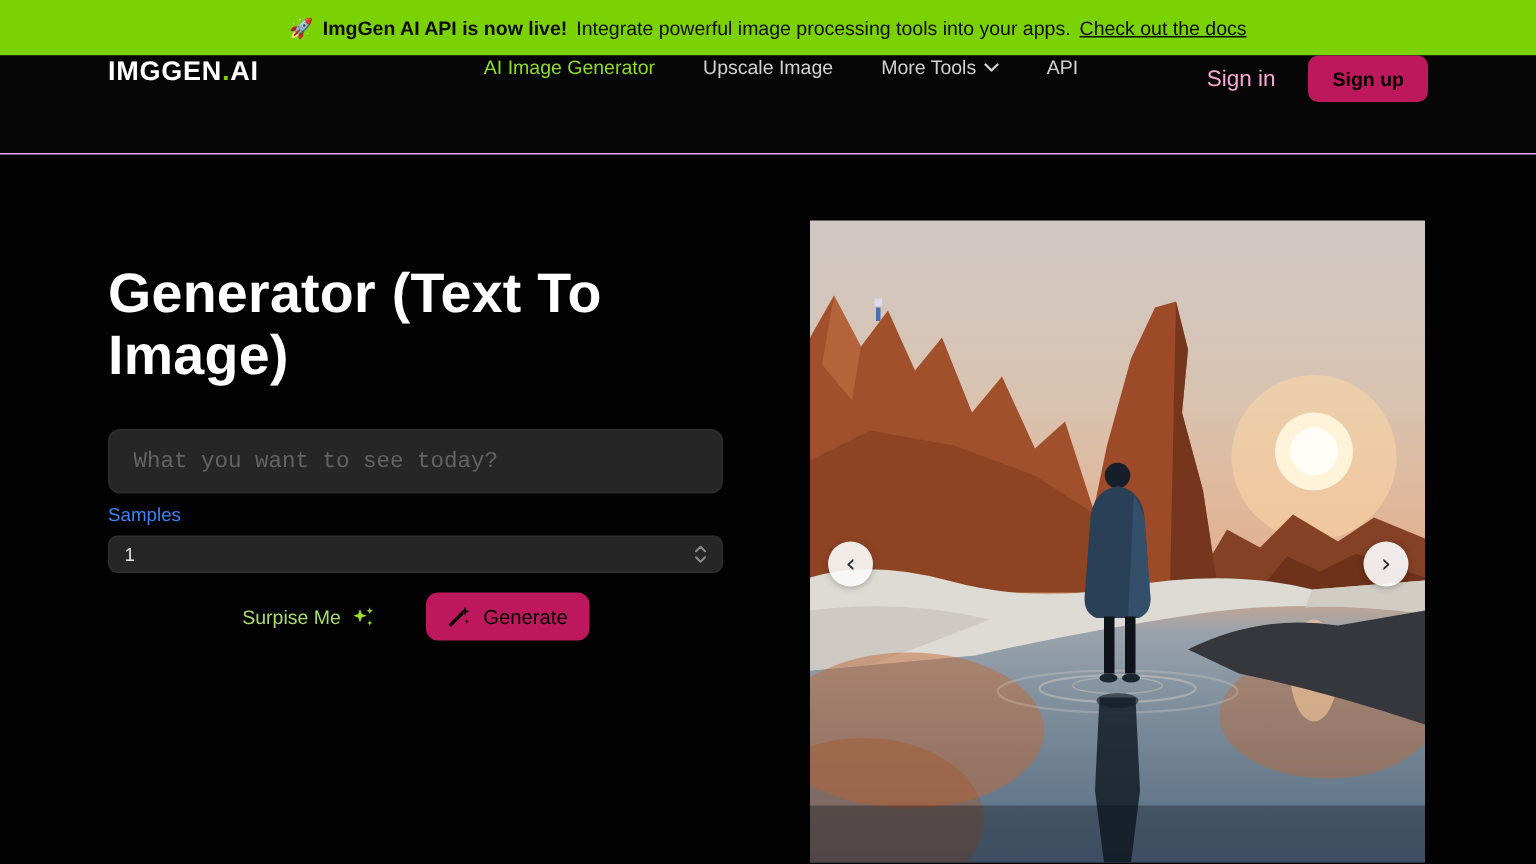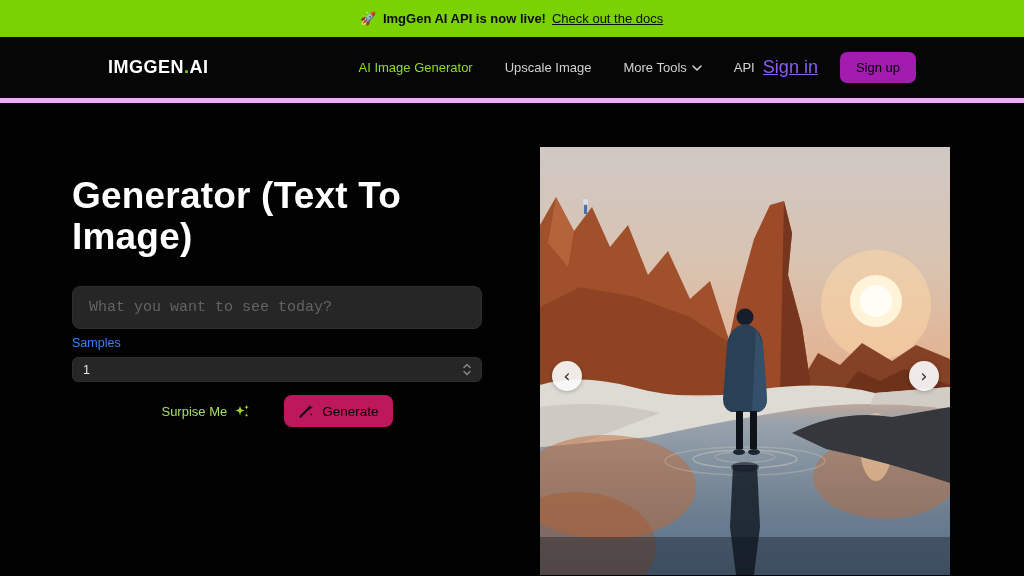--- a/index.html
+++ b/index.html
@@ -6,29 +6,29 @@
   html,body { width:1024px; height:576px; overflow:hidden; }
   body { background:#020202; font-family:"Liberation Sans", sans-serif; position:relative; }
 
   
   .banner { height:37px; background:#7bd203; display:flex; align-items:center; justify-content:center; gap:6px; font-size:13px; color:#0c0c0c; }
   .banner .emoji { font-size:13px; }
   .banner b { font-weight:bold; }
   .banner a { color:#0c0c0c; text-decoration:underline; cursor:pointer; }
 
   
-  .nav { height:66px; background:#060606; border-bottom:5px solid #f0abfc; display:flex; align-items:center; padding:0 108px; }
+  .nav { height:66px; background:#060606; border-bottom:1px solid #f0abfc; display:flex; align-items:flex-start; padding:0 72px; }
   .logo { font-size:18px; font-weight:bold; color:#ffffff; letter-spacing:.5px; white-space:nowrap; cursor:pointer; }
   .logo .dot { color:#7bd203; }
   .nav-links { display:flex; align-items:center; gap:32px; margin-left:150px; }
   .nav-link { font-size:13px; color:#d2d2d2; cursor:pointer; display:flex; align-items:center; gap:5px; white-space:nowrap; }
   .nav-link.active { color:#90dc20; }
   .nav-right { margin-left:auto; display:flex; align-items:center; gap:22px; }
-  .signin { font-size:18px; color:#8b5cf6; cursor:pointer;text-decoration:underline; }
-  .btn-lime { background:#a21caf; color:#000; border:none; border-radius:7px; font-size:13px; font-family:"Liberation Sans", sans-serif; padding:8px 16px; cursor:pointer; font-weight:400; }
+  .signin { font-size:15px; color:#f9a8d4; cursor:pointer; }
+  .btn-lime { background:#be185d; color:#000; border:none; border-radius:7px; font-size:13px; font-family:"Liberation Sans", sans-serif; padding:8px 16px; cursor:pointer; font-weight:700; }
 
   
   .hero { position:relative; height:472px; }
   .hero-left { position:absolute; left:72px; top:72px; width:412px; }
   h1 { color:#ffffff; font-size:37px; line-height:41px; font-weight:bold; letter-spacing:.2px; }
   .subtitle { margin-top:17px; font-size:15px; line-height:22px; color:#9ca3af; }
   .prompt-input { margin-top:29px; width:410px; height:43px; background:#262626; border:1px solid #2e2e2e; border-radius:8px; color:#e5e5e5; font-size:15px; padding:0 16px; outline:none; font-family:Liberation Mono, monospace; display:block; }
   .prompt-input::placeholder { color:#636363; }
   .samples-label { margin-top:7px; font-size:12.5px; color:#3b82f6; }
   .select { margin-top:7px; width:410px; height:25px; background:#262626; border:1px solid #2e2e2e; border-radius:6px; display:flex; align-items:center; justify-content:space-between; padding:0 10px; cursor:pointer; }
@@ -46,20 +46,21 @@
   .car-arrow { position:absolute; width:30px; height:30px; border-radius:50%; background:rgba(250,250,250,.92); border:none; color:#2b2b2b; font-size:17px; line-height:28px; text-align:center; cursor:pointer; box-shadow:0 1px 4px rgba(0,0,0,.25); font-family:"DejaVu Sans", sans-serif; padding:0; }
   .car-prev { left:12px; top:214px; }
   .car-next { left:369px; top:214px; }
 </style>
 </head>
 <body>
 
 <div class="banner">
   <span class="emoji">🚀</span>
   <b>ImgGen AI API is now live!</b>
+  <span>Integrate powerful image processing tools into your apps.</span>
   <a>Check out the docs</a>
 </div>
 
 <div class="nav">
   <div class="logo"><span>IMGGEN</span><span class="dot">.</span><span>AI</span></div>
   <div class="nav-links">
     <span class="nav-link active">
         <span>AI Image Generator</span>
       </span>
     <span class="nav-link">

